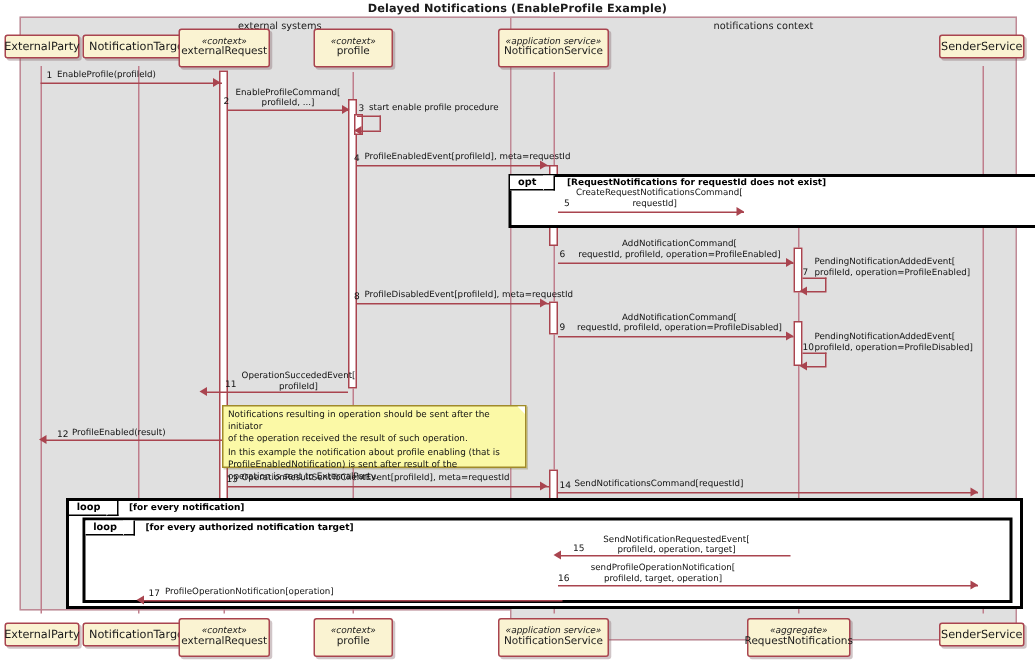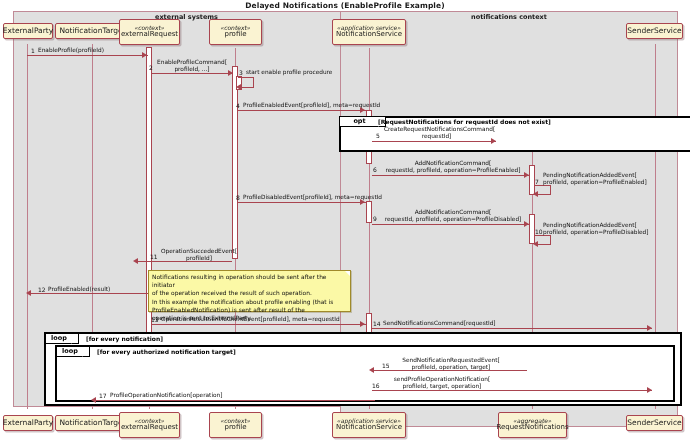--- a/index.html
+++ b/index.html
@@ -22,21 +22,21 @@
 
   
   .frame{
     position:absolute;
     border:1px solid #c08a96;
     background:#e0e0e0;
     box-sizing:border-box;
   }
   .frame-label{
     position:absolute;top:1px;left:0;width:100%;
-    text-align:center;font-size:6.5px;font-weight:bold;color:#1a1a1a;
+    text-align:center;font-size:6.5px;font-weight:normal;color:#1a1a1a;
   }
 
   
   .actor{
     position:absolute;
     box-sizing:border-box;
     border:1px solid #a9444f;
     background:#faf3d2;
     border-radius:2px;
     box-shadow:1.5px 1.5px 0 rgba(120,90,95,.35);
@@ -224,21 +224,21 @@
   <div class="msgnum" style="left:239px;top:69px;">3</div>
   <div class="msglabel" style="left:246px;top:69px;">start enable profile procedure</div>
 
   <div class="msg" style="left:238px;top:110px;width:128px;"></div>
   <div class="arrowR" style="left:360px;top:107px;"></div>
   <div class="msgnum" style="left:236px;top:102px;">4</div>
   <div class="msglabel" style="left:243px;top:102px;">ProfileEnabledEvent[profileId], meta=requestId</div>
 
   <div class="frag-white" style="left:340px;top:116px;width:370px;height:36px;"></div>
   <div class="fragment" style="left:339px;top:116px;width:372px;height:36px;"></div>
-  <div class="frag-tab" style="left:340px;top:117px;width:46px;height:10px;">opt</div>
+  <div class="frag-tab" style="left:340px;top:117px;width:30px;height:10px;">opt</div>
   <div class="frag-guard" style="left:378px;top:118px;">[RequestNotifications for requestId does not exist]</div>
 
   <div class="msg" style="left:372px;top:141px;width:124px;"></div>
   <div class="arrowR" style="left:491px;top:138px;"></div>
   <div class="msgnum" style="left:376px;top:132px;">5</div>
   <div class="msglabel" style="left:384px;top:126px;text-align:center;width:105px;">CreateRequestNotificationsCommand[
 requestId]</div>
 
   <div class="msg" style="left:372px;top:175px;width:157px;"></div>
   <div class="arrowR" style="left:524px;top:172px;"></div>

